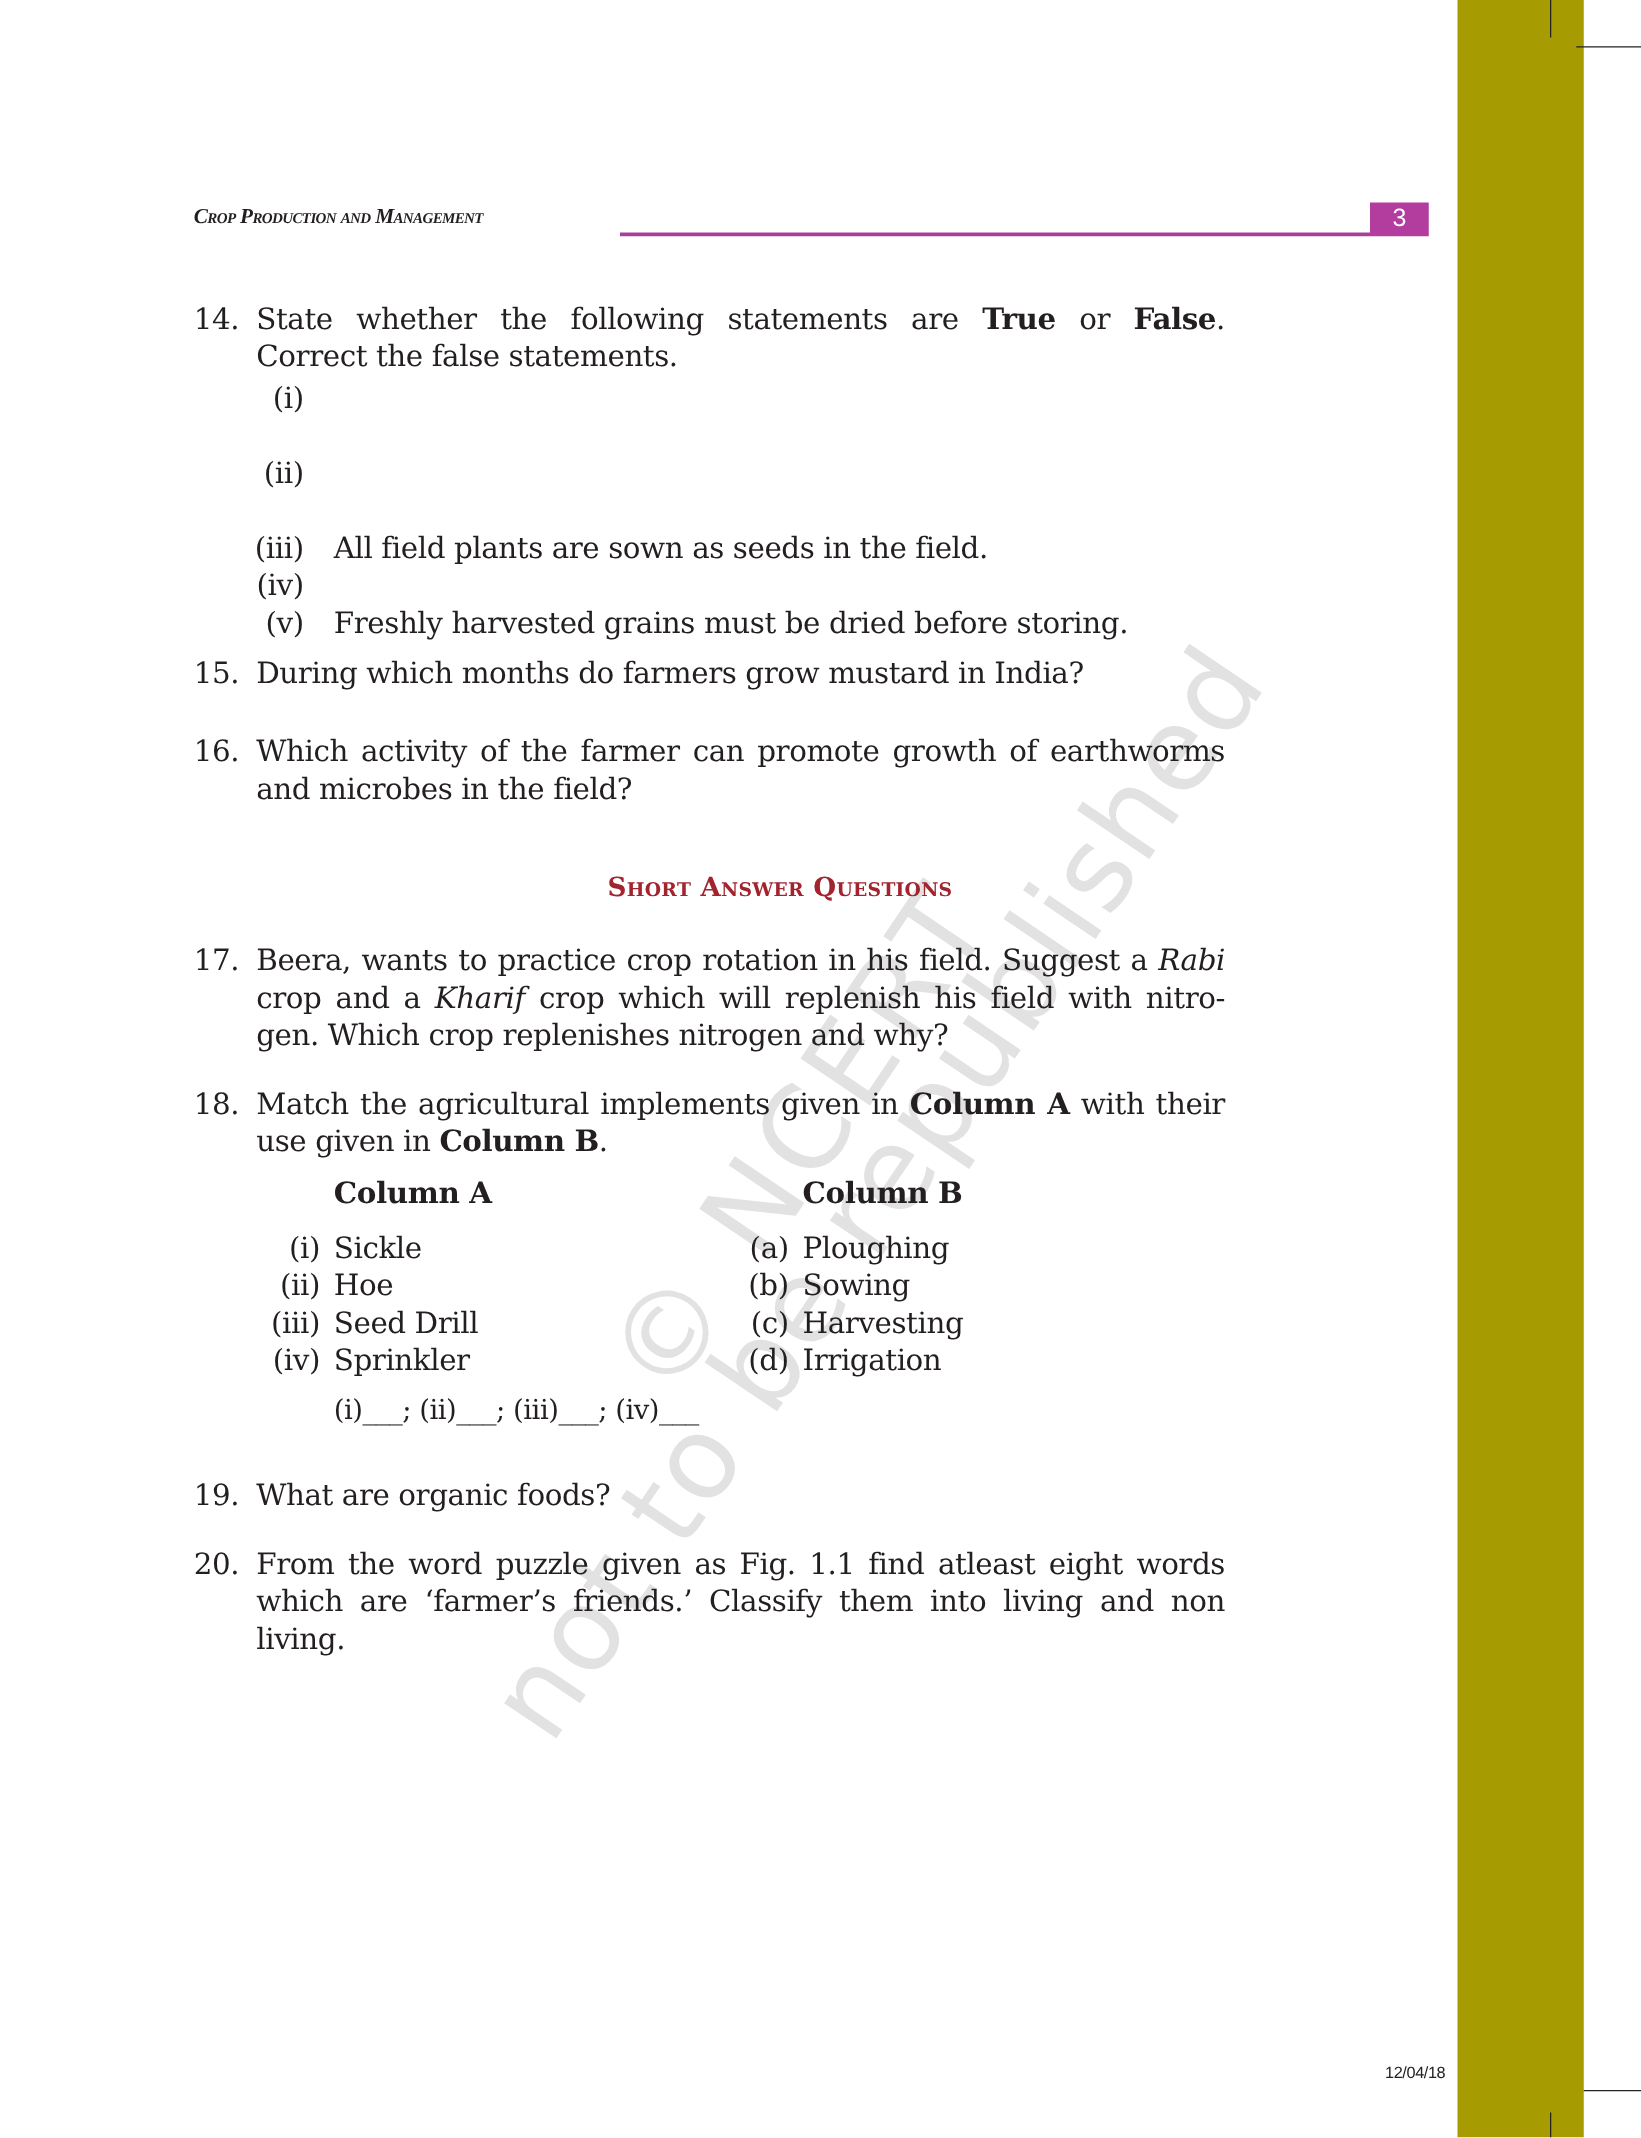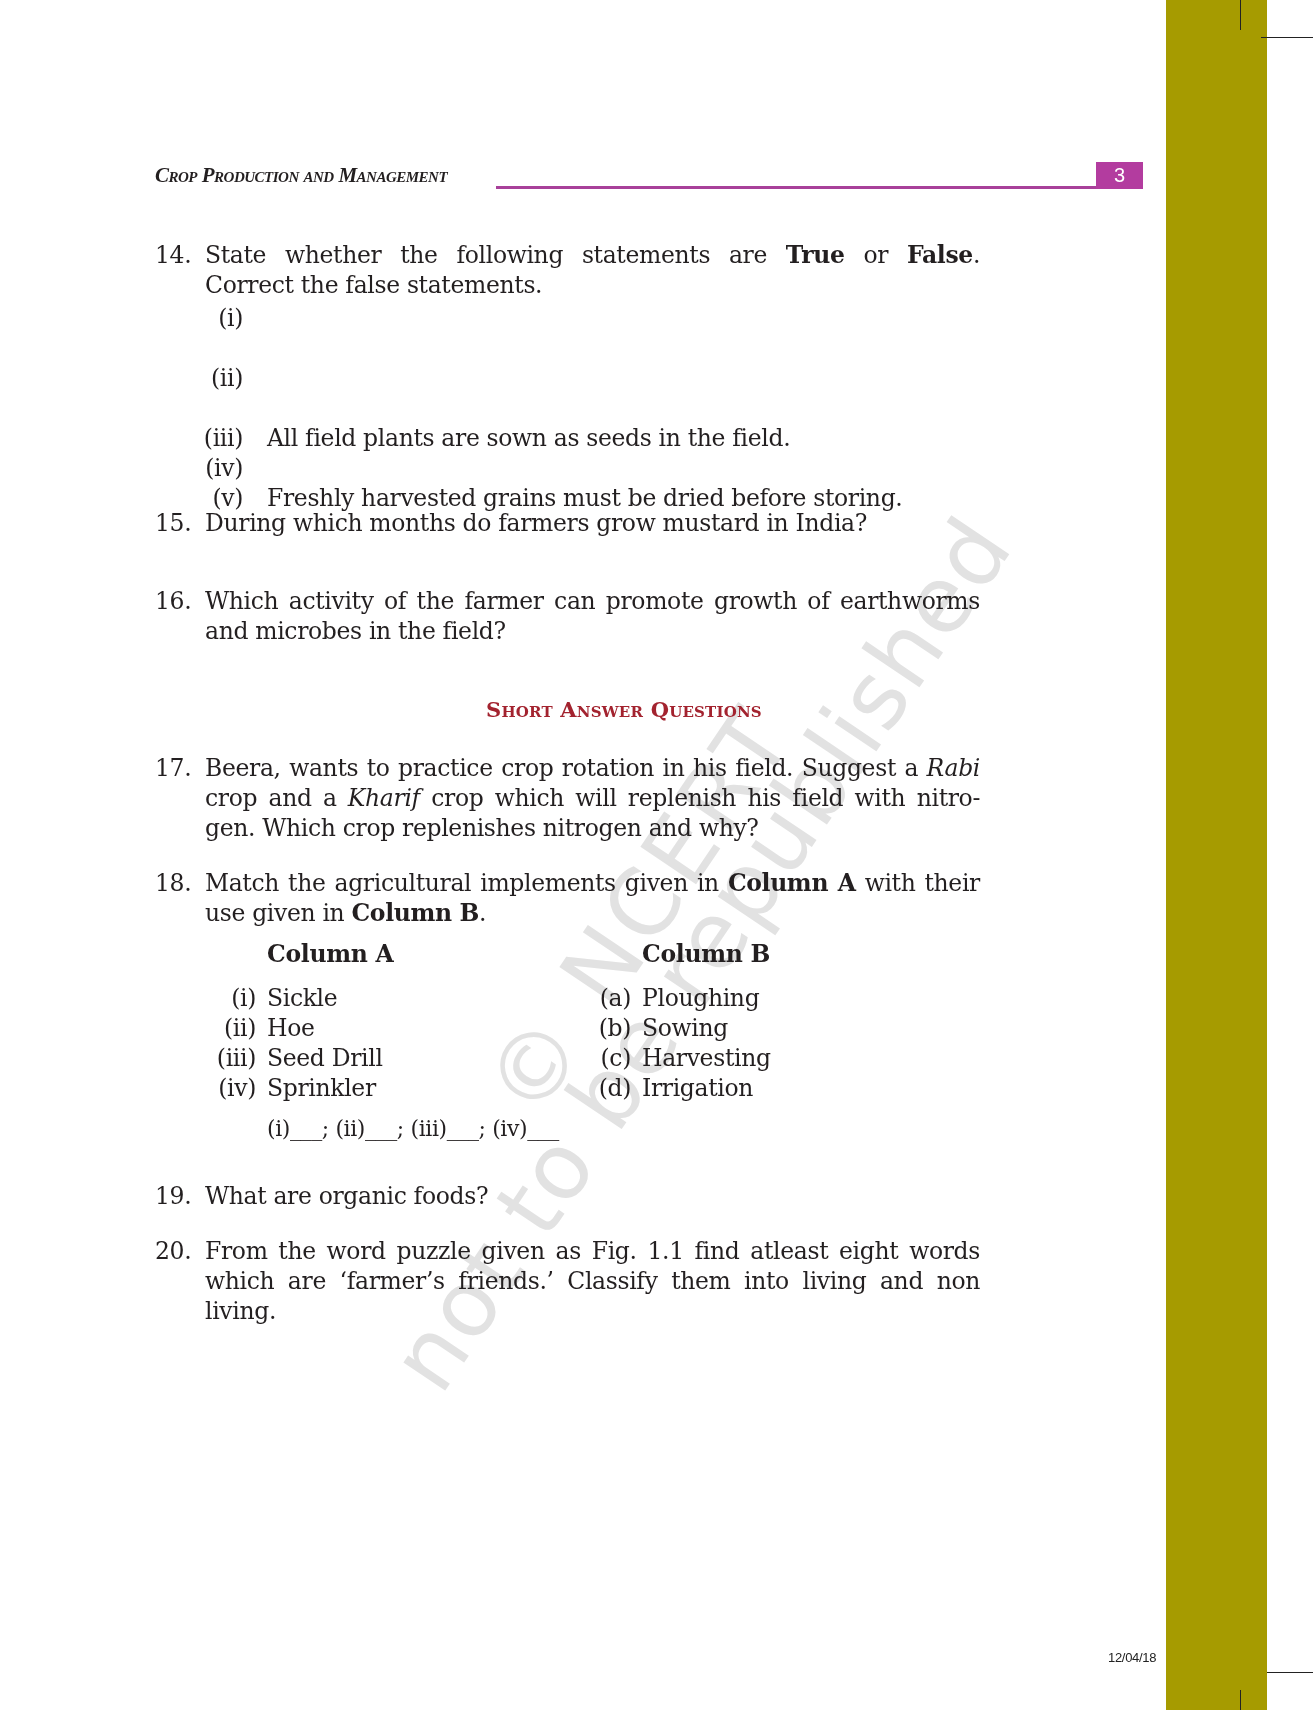--- a/index.html
+++ b/index.html
@@ -5,21 +5,21 @@
   html, body { margin:0; padding:0; }
   body {
     width:1313px; height:1710px; position:relative; overflow:hidden;
     background:#ffffff; color:#231f20;
     font-family:"DejaVu Serif","Liberation Serif",serif;
   }
   .olive-bar { position:absolute; left:1166px; top:0; width:101px; height:1710px; background:#a69b00; }
   .crop { position:absolute; background:#222; }
   .date { position:absolute; left:1108px; top:1650px; font-family:"Liberation Sans",sans-serif; font-size:13px; color:#222; letter-spacing:-0.3px;text-align:center; }
 
-  .running-head { position:absolute; left:155px; top:163px; font-family:"Liberation Serif",serif; font-style:italic; font-weight:bold; font-size:21px; color:#231f20; letter-spacing:-0.5px; font-variant:small-caps; }
+  .running-head { position:absolute; left:155px; top:163px; font-family:"Liberation Serif",serif; font-style:italic; font-weight:bold; font-size:17px; color:#231f20; letter-spacing:-0.5px; font-variant:small-caps; }
   .head-rule { position:absolute; left:496px; top:186px; width:600px; height:3px; background:#a8409a; }
   .page-num { position:absolute; left:1096px; top:162px; width:47px; height:27px; background:#b33c9f; color:#fff; font-family:"Liberation Sans",sans-serif; font-size:20px; text-align:center; line-height:27px; }
 
   .watermark { position:absolute; left:0; top:0; width:1313px; height:1710px; pointer-events:none; }
   .wm { position:absolute; font-family:"DejaVu Sans","Liberation Sans",sans-serif; color:#e2e2e2; white-space:nowrap; transform-origin:0 0; }
 
   .q { position:absolute; left:155px; width:825px; font-size:23.5px; line-height:30px; letter-spacing:-0.35px; }
   .qnum { position:absolute; left:0; top:0; }
   .qtext { margin-left:50px; text-align:justify; }
   .qtext b { font-weight:bold; }
@@ -71,21 +71,21 @@
   <div class="stext">All field plants are sown as seeds in the field.</div>
 </div>
 <div class="sub" style="top:453px;">
   <span class="lbl">(iv)</span>
 </div>
 <div class="sub" style="top:483px;">
   <span class="lbl">(v)</span>
   <div class="stext">Freshly harvested grains must be dried before storing.</div>
 </div>
 
-<div class="q" style="top:508px;">
+<div class="q" style="top:523px;">
   <span class="qnum">15.</span>
   <div class="qtext">During which months do farmers grow mustard in India?</div>
 </div>
 
 <div class="q" style="top:586px;">
   <span class="qnum">16.</span>
   <div class="qtext">Which activity of the farmer can promote growth of earthworms and microbes in the field?</div>
 </div>
 
 <div class="section-title"><span>Short Answer Questions</span></div>

